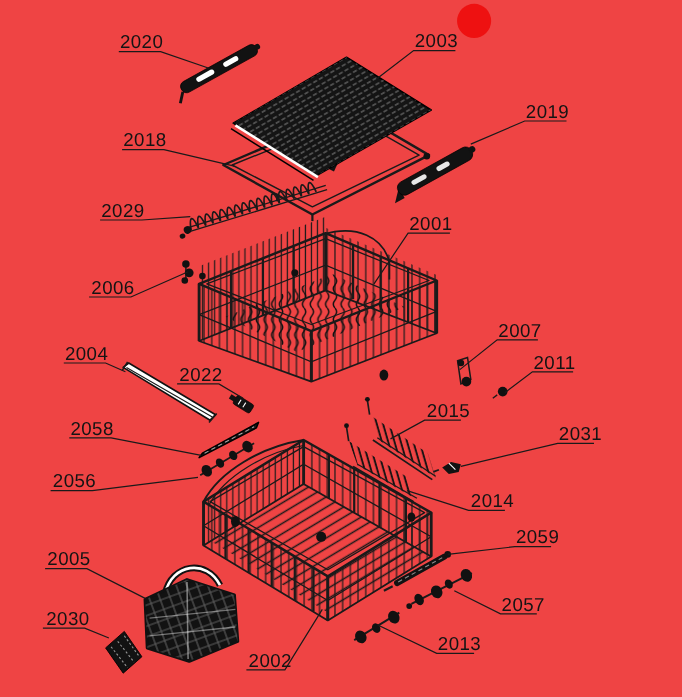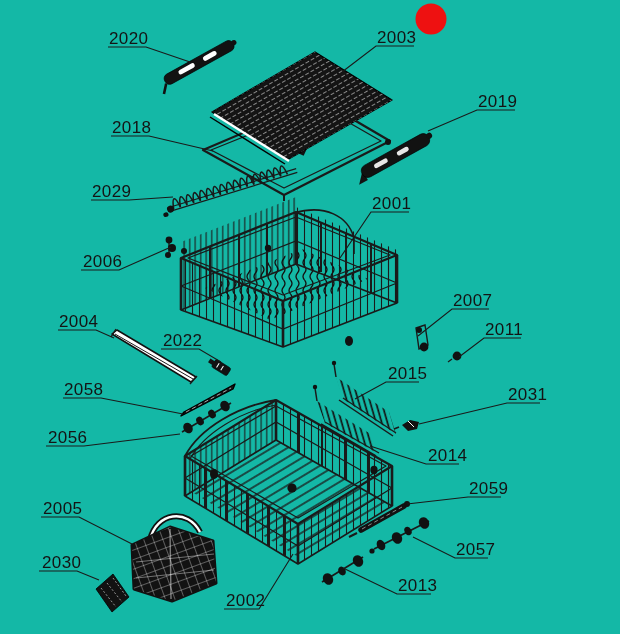--- a/index.html
+++ b/index.html
@@ -1,16 +1,16 @@
 <!DOCTYPE html>
 <html><head>
 <meta charset="utf-8">
 <style>
   html,body{margin:0;padding:0;background:#ffffff;}
-  #stage{position:relative;width:620px;height:634px;background:#14b8a6;overflow:hidden;}
+  #stage{position:relative;width:620px;height:634px;background:#ef4444;overflow:hidden;}
   svg{position:absolute;left:0;top:0;}
   .lbl{font-family:"Liberation Sans",sans-serif;font-size:17px;fill:#141414;letter-spacing:.4px;}
   .leader{fill:none;stroke:#1a1a1a;stroke-width:1.1;}
   .wire{fill:none;stroke:#1a1a1a;}
 </style>
 </head>
 <body>
 
 <div id="stage">
 <svg width="620" height="634" viewBox="0 0 620 634">

